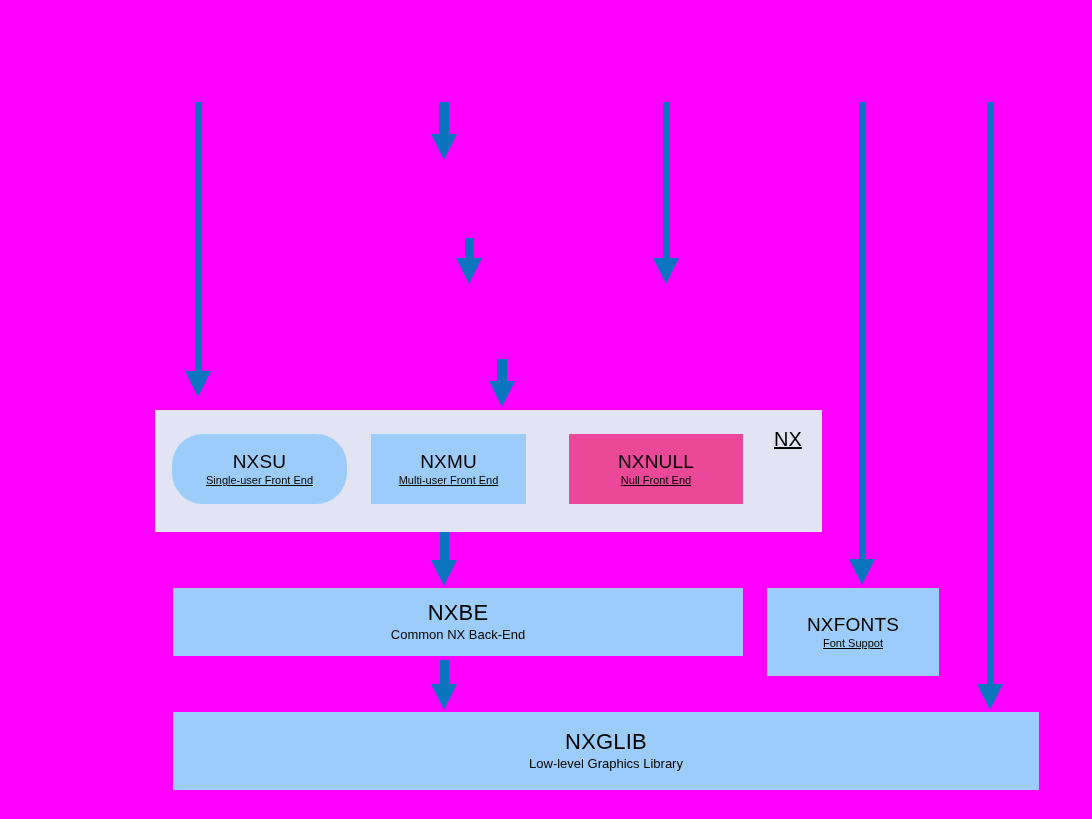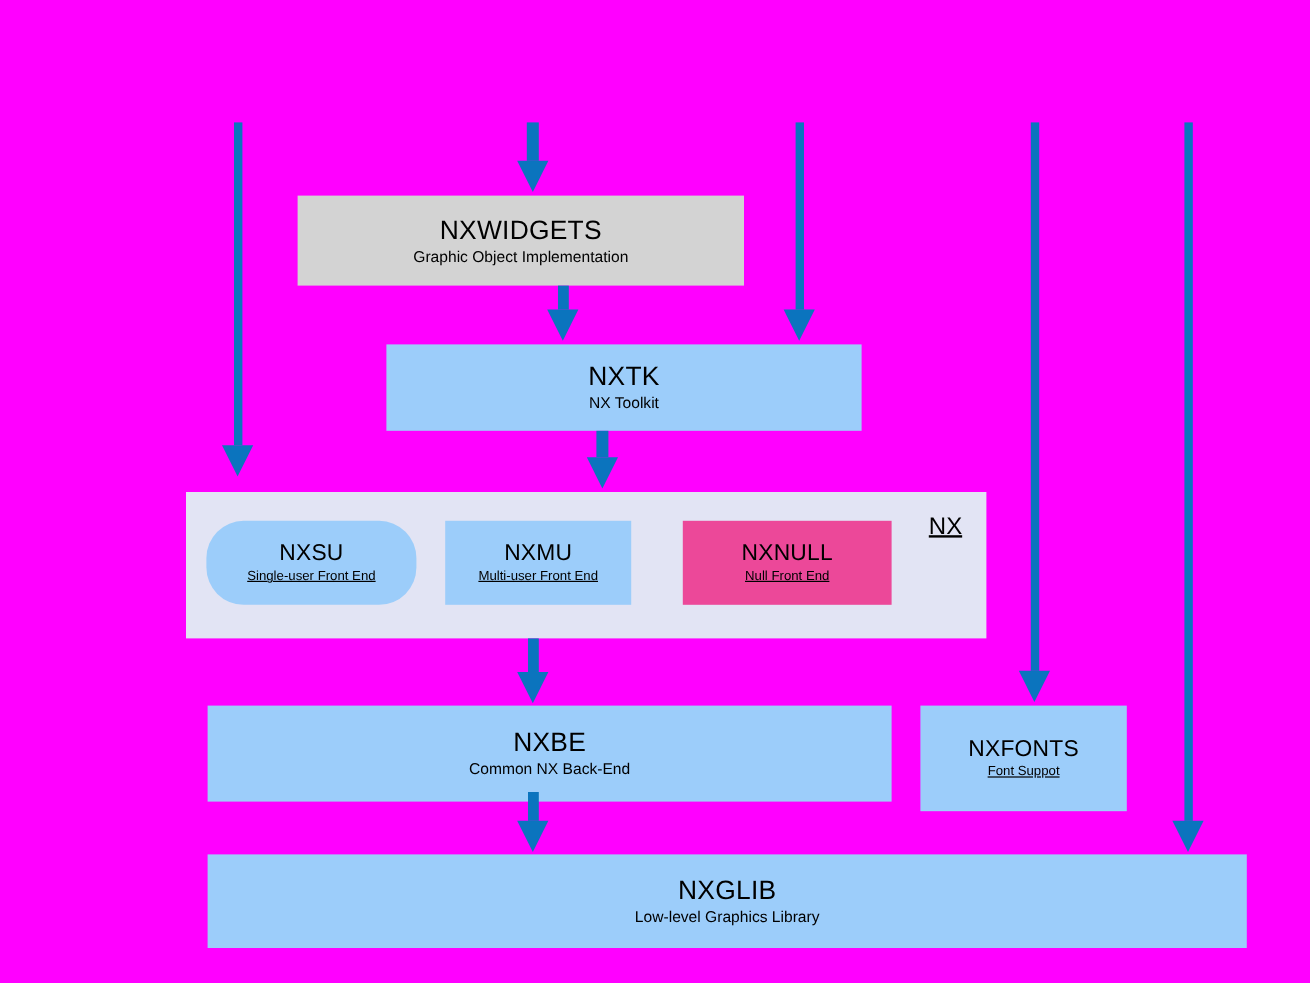--- a/index.html
+++ b/index.html
@@ -72,49 +72,41 @@
     border-left: 13px solid transparent;
     border-right: 13px solid transparent;
   }
 </style>
 </head>
 <body>
 
 <div id="canvas">
 
 
-  <div class="box fill-gray" style="left: 248px; top: 163px; width: 372px; height: 75px; background: rgb(211, 211, 211);">
-    <div class="title">NXWIDGETS</div>
-    <div class="subtitle">Graphic Object Implementation</div>
-  </div>
 
-  <div class="box fill-blue" style="left: 322px; top: 287px; width: 396px; height: 72px; background: rgb(156, 205, 250);">
-    <div class="title">NXTK</div>
-    <div class="subtitle">NX Toolkit</div>
-  </div>
 
   <div class="box fill-lavender" style="left: 155px; top: 410px; width: 667px; height: 122px; background: rgb(226, 228, 244);"></div>
   <div class="group-label" style="left:774px; top:428px;text-decoration:underline;">NX</div>
 
   <div class="box small fill-blue" style="left: 172px; top: 434px; width: 175px; height: 70px; background: rgb(156, 205, 250); border-radius: 31px;">
     <div class="title">NXSU</div>
     <div class="subtitle">Single-user Front End</div>
   </div>
 
   <div class="box small fill-blue" style="left: 371px; top: 434px; width: 155px; height: 70px; background: rgb(156, 205, 250);">
     <div class="title">NXMU</div>
     <div class="subtitle">Multi-user Front End</div>
   </div>
 
   <div class="box small fill-gray" style="left: 569px; top: 434px; width: 174px; height: 70px; background: #ec4899;">
     <div class="title">NXNULL</div>
     <div class="subtitle">Null Front End</div>
   </div>
 
-  <div class="box fill-blue" style="left: 173px; top: 588px; width: 570px; height: 80px; background: rgb(156, 205, 250);">
+  <div class="box fill-blue" style="left: 173px; top: 588px; width: 570px; height: 68px; background: rgb(156, 205, 250);">
     <div class="title">NXBE</div>
     <div class="subtitle">Common NX Back-End</div>
   </div>
 
   <div class="box small fill-blue" style="left: 767px; top: 588px; width: 172px; height: 88px; background: rgb(156, 205, 250);">
     <div class="title">NXFONTS</div>
     <div class="subtitle">Font Suppot</div>
   </div>
 
   <div class="box fill-blue" style="left: 173px; top: 712px; width: 866px; height: 78px; background: rgb(156, 205, 250); align-items: center;">

